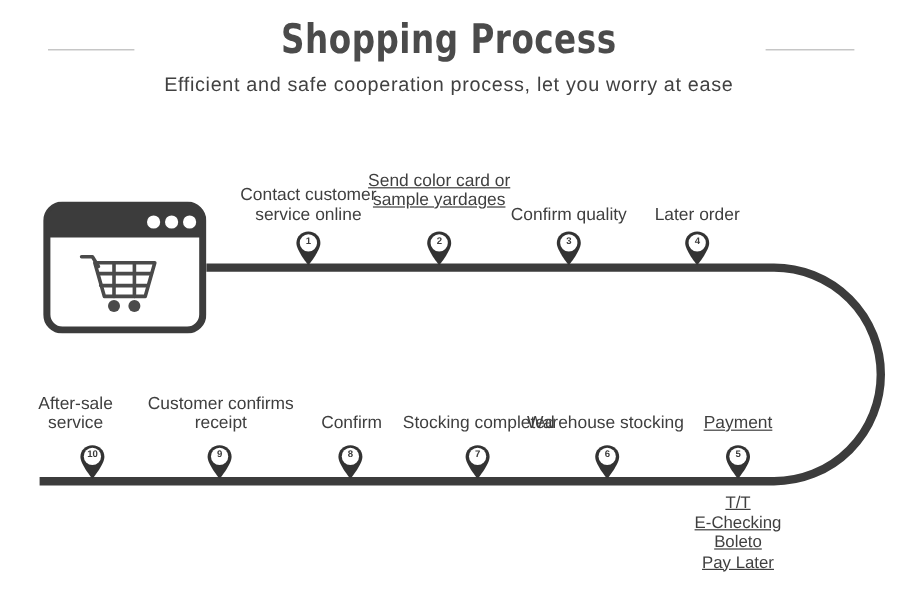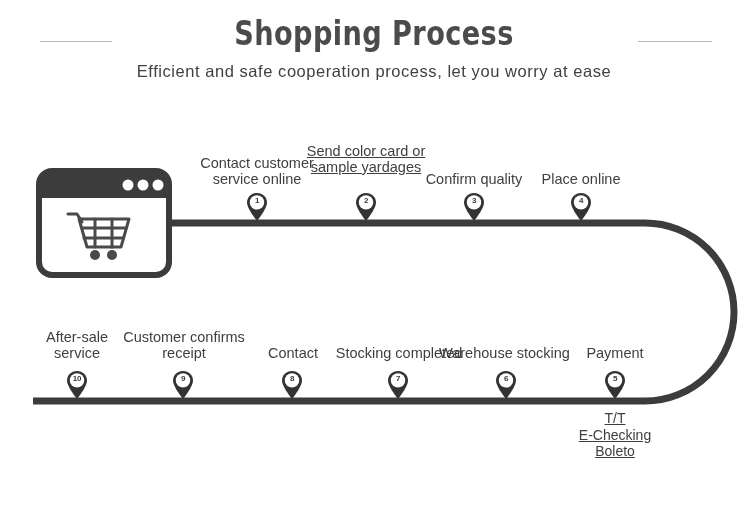--- a/index.html
+++ b/index.html
@@ -137,30 +137,30 @@
 
   <div class="steplabel" style="left:414px;top:171px;width:120px;">Confirm quality</div>
   <div class="pin" style="left:463px;top:192px;">
     <svg viewBox="0 0 22 30">
         <path d="M11,1 C5.2,1 1,5.3 1,10.6 C1,17 11,29 11,29 C11,29 21,17 21,10.6 C21,5.3 16.8,1 11,1 Z" fill="#333333"></path>
         <circle cx="11" cy="10.4" r="7.2" fill="#ffffff"></circle>
       </svg>
     <div class="num">3</div>
   </div>
 
-  <div class="steplabel" style="left:526px;top:171px;width:110px;">Place online</div>
+  <div class="steplabel" style="left:526px;top:171px;width:110px;">Later order</div>
   <div class="pin" style="left:570px;top:192px;">
     <svg viewBox="0 0 22 30">
         <path d="M11,1 C5.2,1 1,5.3 1,10.6 C1,17 11,29 11,29 C11,29 21,17 21,10.6 C21,5.3 16.8,1 11,1 Z" fill="#333333"></path>
         <circle cx="11" cy="10.4" r="7.2" fill="#ffffff"></circle>
       </svg>
     <div class="num">4</div>
   </div>
 
-  <div class="steplabel" style="left:562px;top:345px;width:106px;">Payment</div>
+  <div class="steplabel" style="left:562px;top:345px;width:106px;text-decoration:underline;">Payment</div>
   <div class="pin" style="left:604px;top:370px;">
     <svg viewBox="0 0 22 30">
         <path d="M11,1 C5.2,1 1,5.3 1,10.6 C1,17 11,29 11,29 C11,29 21,17 21,10.6 C21,5.3 16.8,1 11,1 Z" fill="#333333"></path>
         <circle cx="11" cy="10.4" r="7.2" fill="#ffffff"></circle>
       </svg>
     <div class="num">5</div>
   </div>
 
   <div class="steplabel" style="left:421px;top:345px;width:135px;margin-left:16px;">Warehouse stocking</div>
   <div class="pin" style="left:495px;top:370px;">
@@ -173,48 +173,49 @@
 
   <div class="steplabel" style="left:333px;top:345px;width:132px;">Stocking completed</div>
   <div class="pin" style="left:387px;top:370px;">
     <svg viewBox="0 0 22 30">
         <path d="M11,1 C5.2,1 1,5.3 1,10.6 C1,17 11,29 11,29 C11,29 21,17 21,10.6 C21,5.3 16.8,1 11,1 Z" fill="#333333"></path>
         <circle cx="11" cy="10.4" r="7.2" fill="#ffffff"></circle>
       </svg>
     <div class="num">7</div>
   </div>
 
-  <div class="steplabel" style="left:249px;top:345px;width:88px;">Contact</div>
+  <div class="steplabel" style="left:249px;top:345px;width:88px;">Confirm</div>
   <div class="pin" style="left:281px;top:370px;">
     <svg viewBox="0 0 22 30">
         <path d="M11,1 C5.2,1 1,5.3 1,10.6 C1,17 11,29 11,29 C11,29 21,17 21,10.6 C21,5.3 16.8,1 11,1 Z" fill="#333333"></path>
         <circle cx="11" cy="10.4" r="7.2" fill="#ffffff"></circle>
       </svg>
     <div class="num">8</div>
   </div>
 
   <div class="steplabel" style="left:120px;top:329px;width:128px;">Customer confirms
 receipt</div>
   <div class="pin" style="left:172px;top:370px;">
     <svg viewBox="0 0 22 30">
         <path d="M11,1 C5.2,1 1,5.3 1,10.6 C1,17 11,29 11,29 C11,29 21,17 21,10.6 C21,5.3 16.8,1 11,1 Z" fill="#333333"></path>
         <circle cx="11" cy="10.4" r="7.2" fill="#ffffff"></circle>
       </svg>
     <div class="num">9</div>
   </div>
 
-  <div class="steplabel" style="left:34px;top:329px;width:86px;">After-sale
+  <div class="steplabel" style="left:20px;top:329px;width:86px;">After-sale
 service</div>
   <div class="pin" style="left:66px;top:370px;">
     <svg viewBox="0 0 22 30">
         <path d="M11,1 C5.2,1 1,5.3 1,10.6 C1,17 11,29 11,29 C11,29 21,17 21,10.6 C21,5.3 16.8,1 11,1 Z" fill="#333333"></path>
         <circle cx="11" cy="10.4" r="7.2" fill="#ffffff"></circle>
       </svg>
     <div class="num">10</div>
   </div>
 
   <div class="paylist">
     <div>T/T</div>
     <div>E-Checking</div>
     <div>Boleto</div>
+    <div>Pay Later</div>
   </div>
 
 </div>
 
 </body></html>

